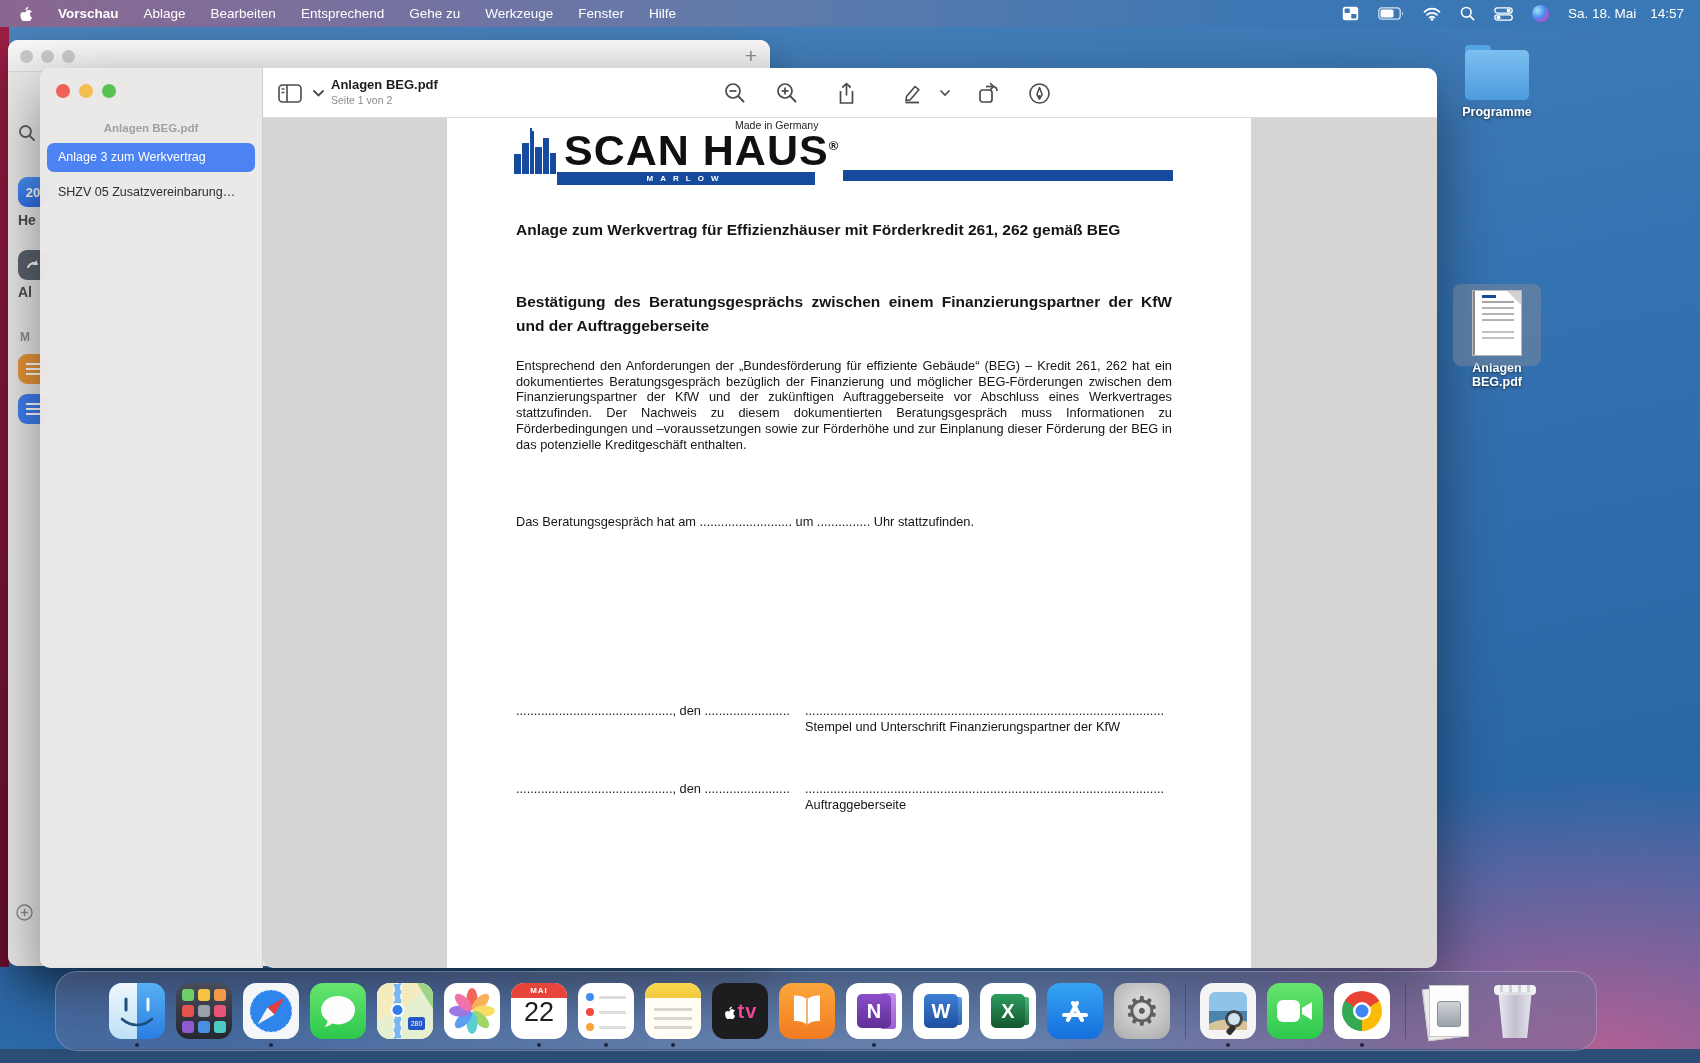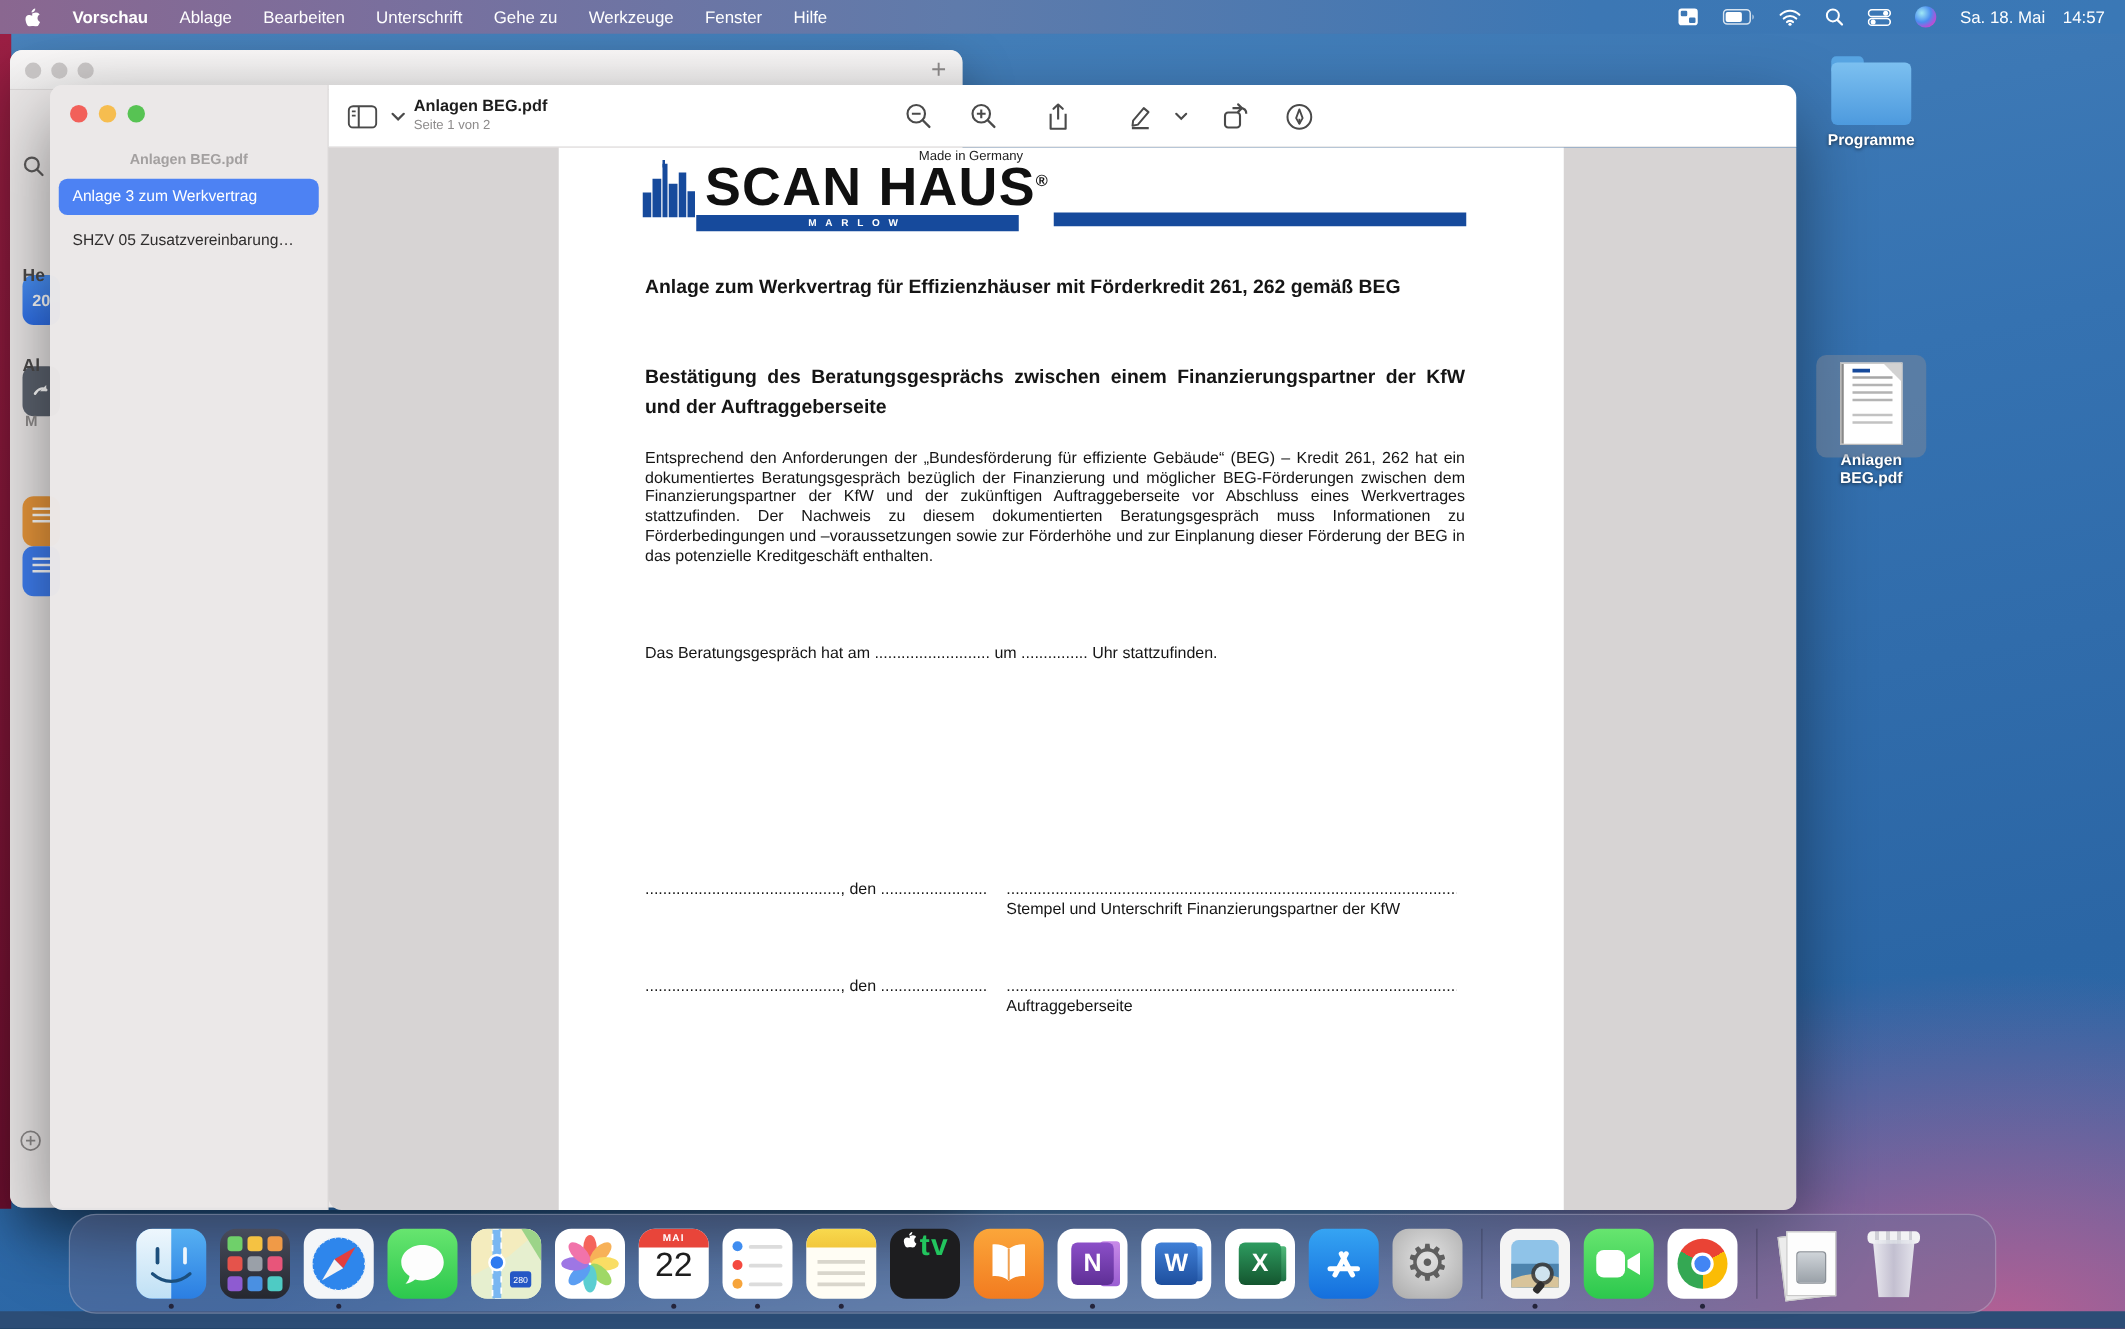--- a/index.html
+++ b/index.html
@@ -28,21 +28,21 @@
   
   .bwin{position:absolute;left:8px;top:40px;width:762px;height:926px;border-radius:10px;
     background:#ece9e9;box-shadow:0 18px 40px rgba(0,0,0,.35);}
   .bwin-top{position:absolute;left:0;top:0;width:100%;height:32px;border-radius:10px 10px 0 0;
     background:linear-gradient(180deg,#f8f6f6,#ecebeb);border-bottom:1px solid #d9d6d6;}
   .bwin-lights{position:absolute;left:12px;top:10px;display:flex;gap:8px;}
   .bwin-lights span{width:13px;height:13px;border-radius:50%;background:#c9c6c6;}
   .bwin-plus{position:absolute;right:8px;top:5px;width:22px;height:22px;color:#8d8a8a;
     font-size:21px;line-height:21px;text-align:center;font-weight:300;}
   .brail{position:absolute;left:0;top:32px;width:112px;height:894px;background:#e9e6e6;border-radius:0 0 0 10px;}
-  .brail .ric{position:absolute;width:30px;height:40px;border-radius:9px;color:#fff;margin-top:43px;}
+  .brail .ric{position:absolute;width:30px;height:30px;border-radius:9px;color:#fff;}
   .ric-cal{left:10px;top:105px;background:linear-gradient(180deg,#4b93f7,#2f6fe8);font-size:13px;font-weight:bold;
     display:flex;align-items:center;justify-content:center;border-radius:8px;}
   .ric-all{left:10px;top:178px;background:#5b626e;border-radius:50%;display:flex;align-items:center;justify-content:center;}
   .ric-or{left:10px;top:282px;background:#e8963a;border-radius:50%;}
   .ric-bl{left:10px;top:322px;background:#3f7ef0;border-radius:50%;}
   .ric-or:before,.ric-bl:before{content:"";position:absolute;left:8px;top:9px;width:14px;height:2px;background:#fff;
     box-shadow:0 5px 0 #fff,0 10px 0 #fff;}
   .rlab{position:absolute;left:10px;font-size:14px;font-weight:600;color:#4c4a4a;}
   .rsec{position:absolute;left:12px;top:258px;font-size:12px;font-weight:bold;color:#8e8b8b;}
   .rsearch{position:absolute;left:10px;top:52px;color:#5d5b5b;}
@@ -144,22 +144,22 @@
     font-size:8px;font-weight:bold;text-align:center;line-height:15px;letter-spacing:1px;}
   .ic-cal .day{position:absolute;left:0;top:14px;width:100%;text-align:center;font-size:27px;color:#1e1e1e;font-weight:300;}
   .ic-rem{background:#fff;padding:10px 8px;}
   .ic-rem .row{display:flex;align-items:center;gap:5px;margin-bottom:7px;}
   .ic-rem .b{width:8px;height:8px;border-radius:50%;}
   .ic-rem .l{flex:1;height:3px;background:#dcdcdc;border-radius:2px;}
   .ic-notes{background:#fffdf4;}
   .ic-notes .top{position:absolute;left:0;top:0;width:100%;height:15px;background:linear-gradient(180deg,#f8d94e,#f2c73c);}
   .ic-notes .ln{position:absolute;left:9px;top:25px;width:38px;height:2.5px;background:#d9d6cc;
     box-shadow:0 9px 0 #d9d6cc,0 18px 0 #d9d6cc;}
-  .ic-tv{background:#1d1d1f;color:#22c55e;display:flex;justify-content:center;
-    font-weight:bold;font-size:24px;letter-spacing:1px;}
+  .ic-tv{background:#1d1d1f;color:#ec4899;display:flex;align-items:center;justify-content:center;
+    font-weight:bold;font-size:20px;letter-spacing:1px;}
   .ic-books{background:linear-gradient(180deg,#fba63a,#f27b20);display:flex;align-items:center;justify-content:center;}
   .ic-office{background:#fff;display:flex;align-items:center;justify-content:center;}
   .ic-office .blk{width:34px;height:34px;border-radius:5px;color:#fff;font-weight:bold;font-size:20px;
     display:flex;align-items:center;justify-content:center;}
   .ic-office .bars{position:absolute;right:7px;top:14px;width:12px;height:28px;border-radius:2px;}
   .ic-as{background:linear-gradient(180deg,#35a4f3,#156fdd);display:flex;align-items:center;justify-content:center;}
   .ic-prefs{background:radial-gradient(circle at 50% 42%,#e3e3e3,#a9a9a9);display:flex;align-items:center;justify-content:center;}
   .gear{font-size:40px;color:#5f5f5f;line-height:1;font-family:"DejaVu Sans",sans-serif;}
   .ic-preview{background:#f4f4f4;}
   .ic-ft{background:linear-gradient(180deg,#67e56f,#2cc84d);display:flex;align-items:center;justify-content:center;}
@@ -226,21 +226,21 @@
   <div class="menubar">
     <div class="mb-left">
       <span>
         <svg width="15" height="17" viewBox="0 0 17 19">
             <path fill="#fff" d="M9 4.6c.9-1.4 2.5-1.6 2.5-1.6s.3 1.4-.8 2.6c-1.1 1.3-2.4 1-2.4 1S8 5.6 9 4.6zM8.8 7.5c.7 0 1.8-.9 3.3-.9 2.5 0 3.5 1.8 3.5 1.8s-2 1-2 3.3c0 2.6 2.3 3.5 2.3 3.5s-1.6 4.5-3.8 4.5c-1 0-1.8-.7-2.8-.7-1.1 0-2.1.7-2.8.7C4.4 19.8 2.7 15 2.7 12.6c0-2.4 1.6-3.7 3-3.7 1.3 0 2.3.6 3.1.6z"></path>
           </svg>
       </span>
       <span class="mb-item mb-app">Vorschau</span>
       <span class="mb-item">Ablage</span>
       <span class="mb-item">Bearbeiten</span>
-      <span class="mb-item">Unterschrift</span>
+      <span class="mb-item">Entsprechend</span>
       <span class="mb-item">Gehe zu</span>
       <span class="mb-item">Werkzeuge</span>
       <span class="mb-item">Fenster</span>
       <span class="mb-item">Hilfe</span>
     </div>
     <div class="mb-right">
       <span>
         <svg width="17" height="15" viewBox="0 0 17 15">
             <rect x="0.8" y="0.8" width="15.4" height="13.4" rx="2.5" fill="#fff"></rect>
             <rect x="2.6" y="2.6" width="5.2" height="4.4" rx="1" fill="#3c77b4"></rect>

